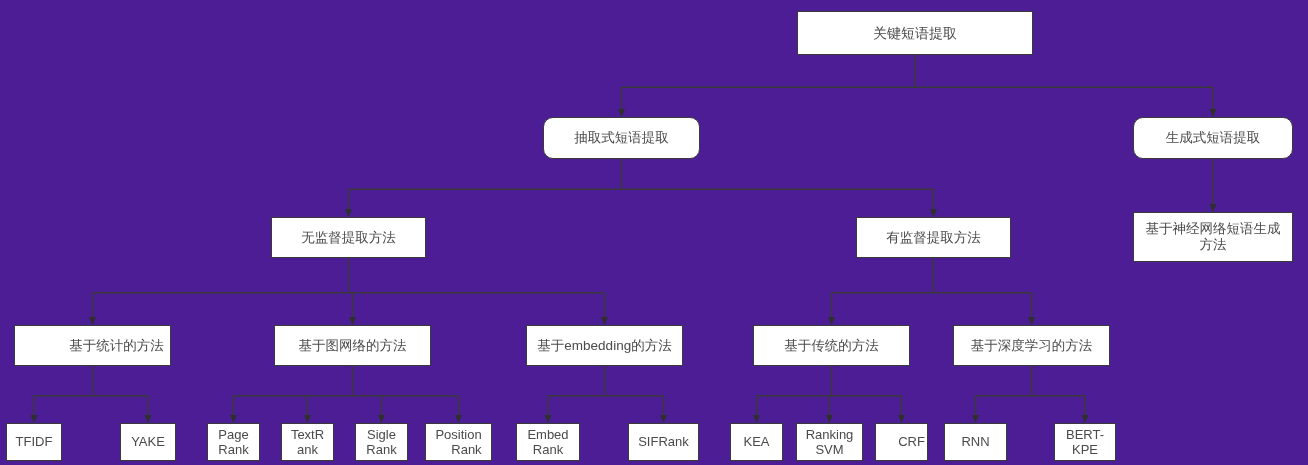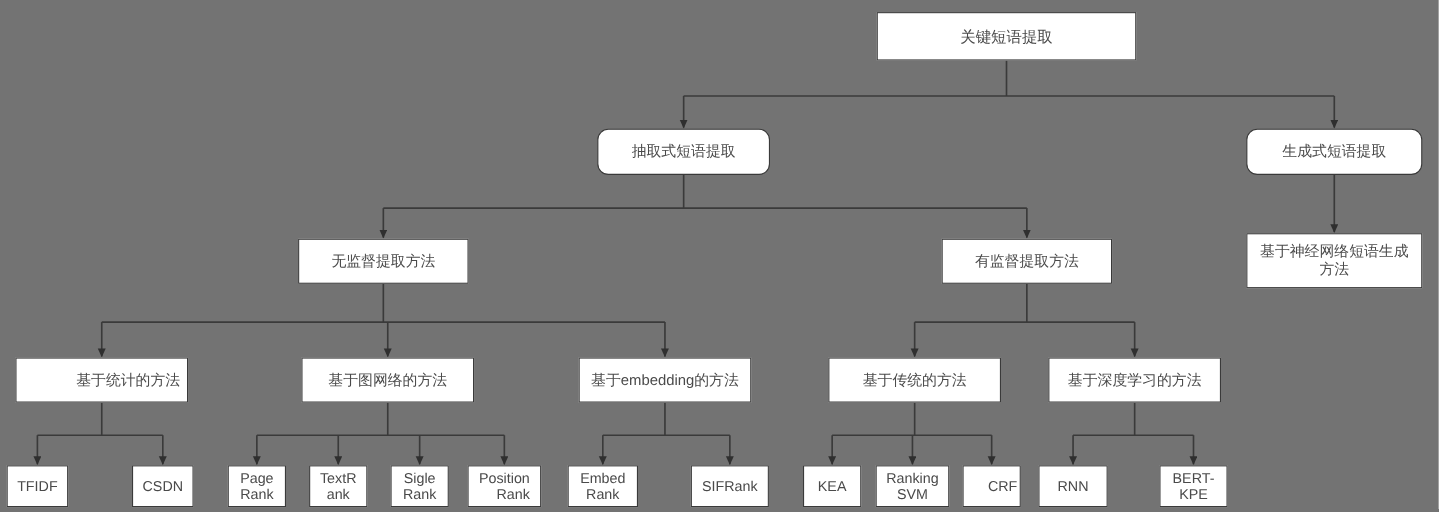--- a/index.html
+++ b/index.html
@@ -4,21 +4,21 @@
 <style>
   html, body {
     margin: 0;
     padding: 0;
     background: #ffffff;
   }
   #canvas {
     position: relative;
     width: 1308px;
     height: 465px;
-    background: #737373;
+    background: #4c1d95;
     font-family: "Liberation Sans", "DejaVu Sans", sans-serif;
     overflow: hidden;
   }
   #edges {
     position: absolute;
     left: 0;
     top: 0;
     width: 1308px;
     height: 465px;
     pointer-events: none;
@@ -112,21 +112,21 @@
       <div class="node lvl2" style="left: 271px; top: 217px; width: 155px; height: 41px;">无监督提取方法</div>
       <div class="node lvl2" style="left: 856px; top: 217px; width: 155px; height: 41px;">有监督提取方法</div>
       <div class="node lvl2" style="left: 1133px; top: 212px; width: 160px; height: 50px;">基于神经网络短语生成
 方法</div>
       <div class="node lvl3" style="left: 14px; top: 325px; width: 157px; height: 41px; padding-left: 48px;">基于统计的方法</div>
       <div class="node lvl3" style="left: 274px; top: 325px; width: 157px; height: 41px;">基于图网络的方法</div>
       <div class="node lvl3" style="left: 526px; top: 325px; width: 157px; height: 41px;">基于embedding的方法</div>
       <div class="node lvl3" style="left: 753px; top: 325px; width: 157px; height: 41px;">基于传统的方法</div>
       <div class="node lvl3" style="left: 953px; top: 325px; width: 157px; height: 41px;">基于深度学习的方法</div>
       <div class="node leaf" style="left: 6px; top: 423px; width: 56px; height: 38px;">TFIDF</div>
-      <div class="node leaf" style="left: 120px; top: 423px; width: 56px; height: 38px;">CSDN</div>
+      <div class="node leaf" style="left: 120px; top: 423px; width: 56px; height: 38px;">YAKE</div>
       <div class="node leaf" style="left: 207px; top: 423px; width: 53px; height: 38px;">Page
 Rank</div>
       <div class="node leaf" style="left: 281px; top: 423px; width: 53px; height: 38px;">TextR
 ank</div>
       <div class="node leaf" style="left: 355px; top: 423px; width: 53px; height: 38px;">Sigle
 Rank</div>
       <div class="node leaf" style="left: 425px; top: 423px; width: 67px; height: 38px; text-align: right;">Position
 Rank</div>
       <div class="node leaf" style="left: 516px; top: 423px; width: 64px; height: 38px;">Embed
 Rank</div>

